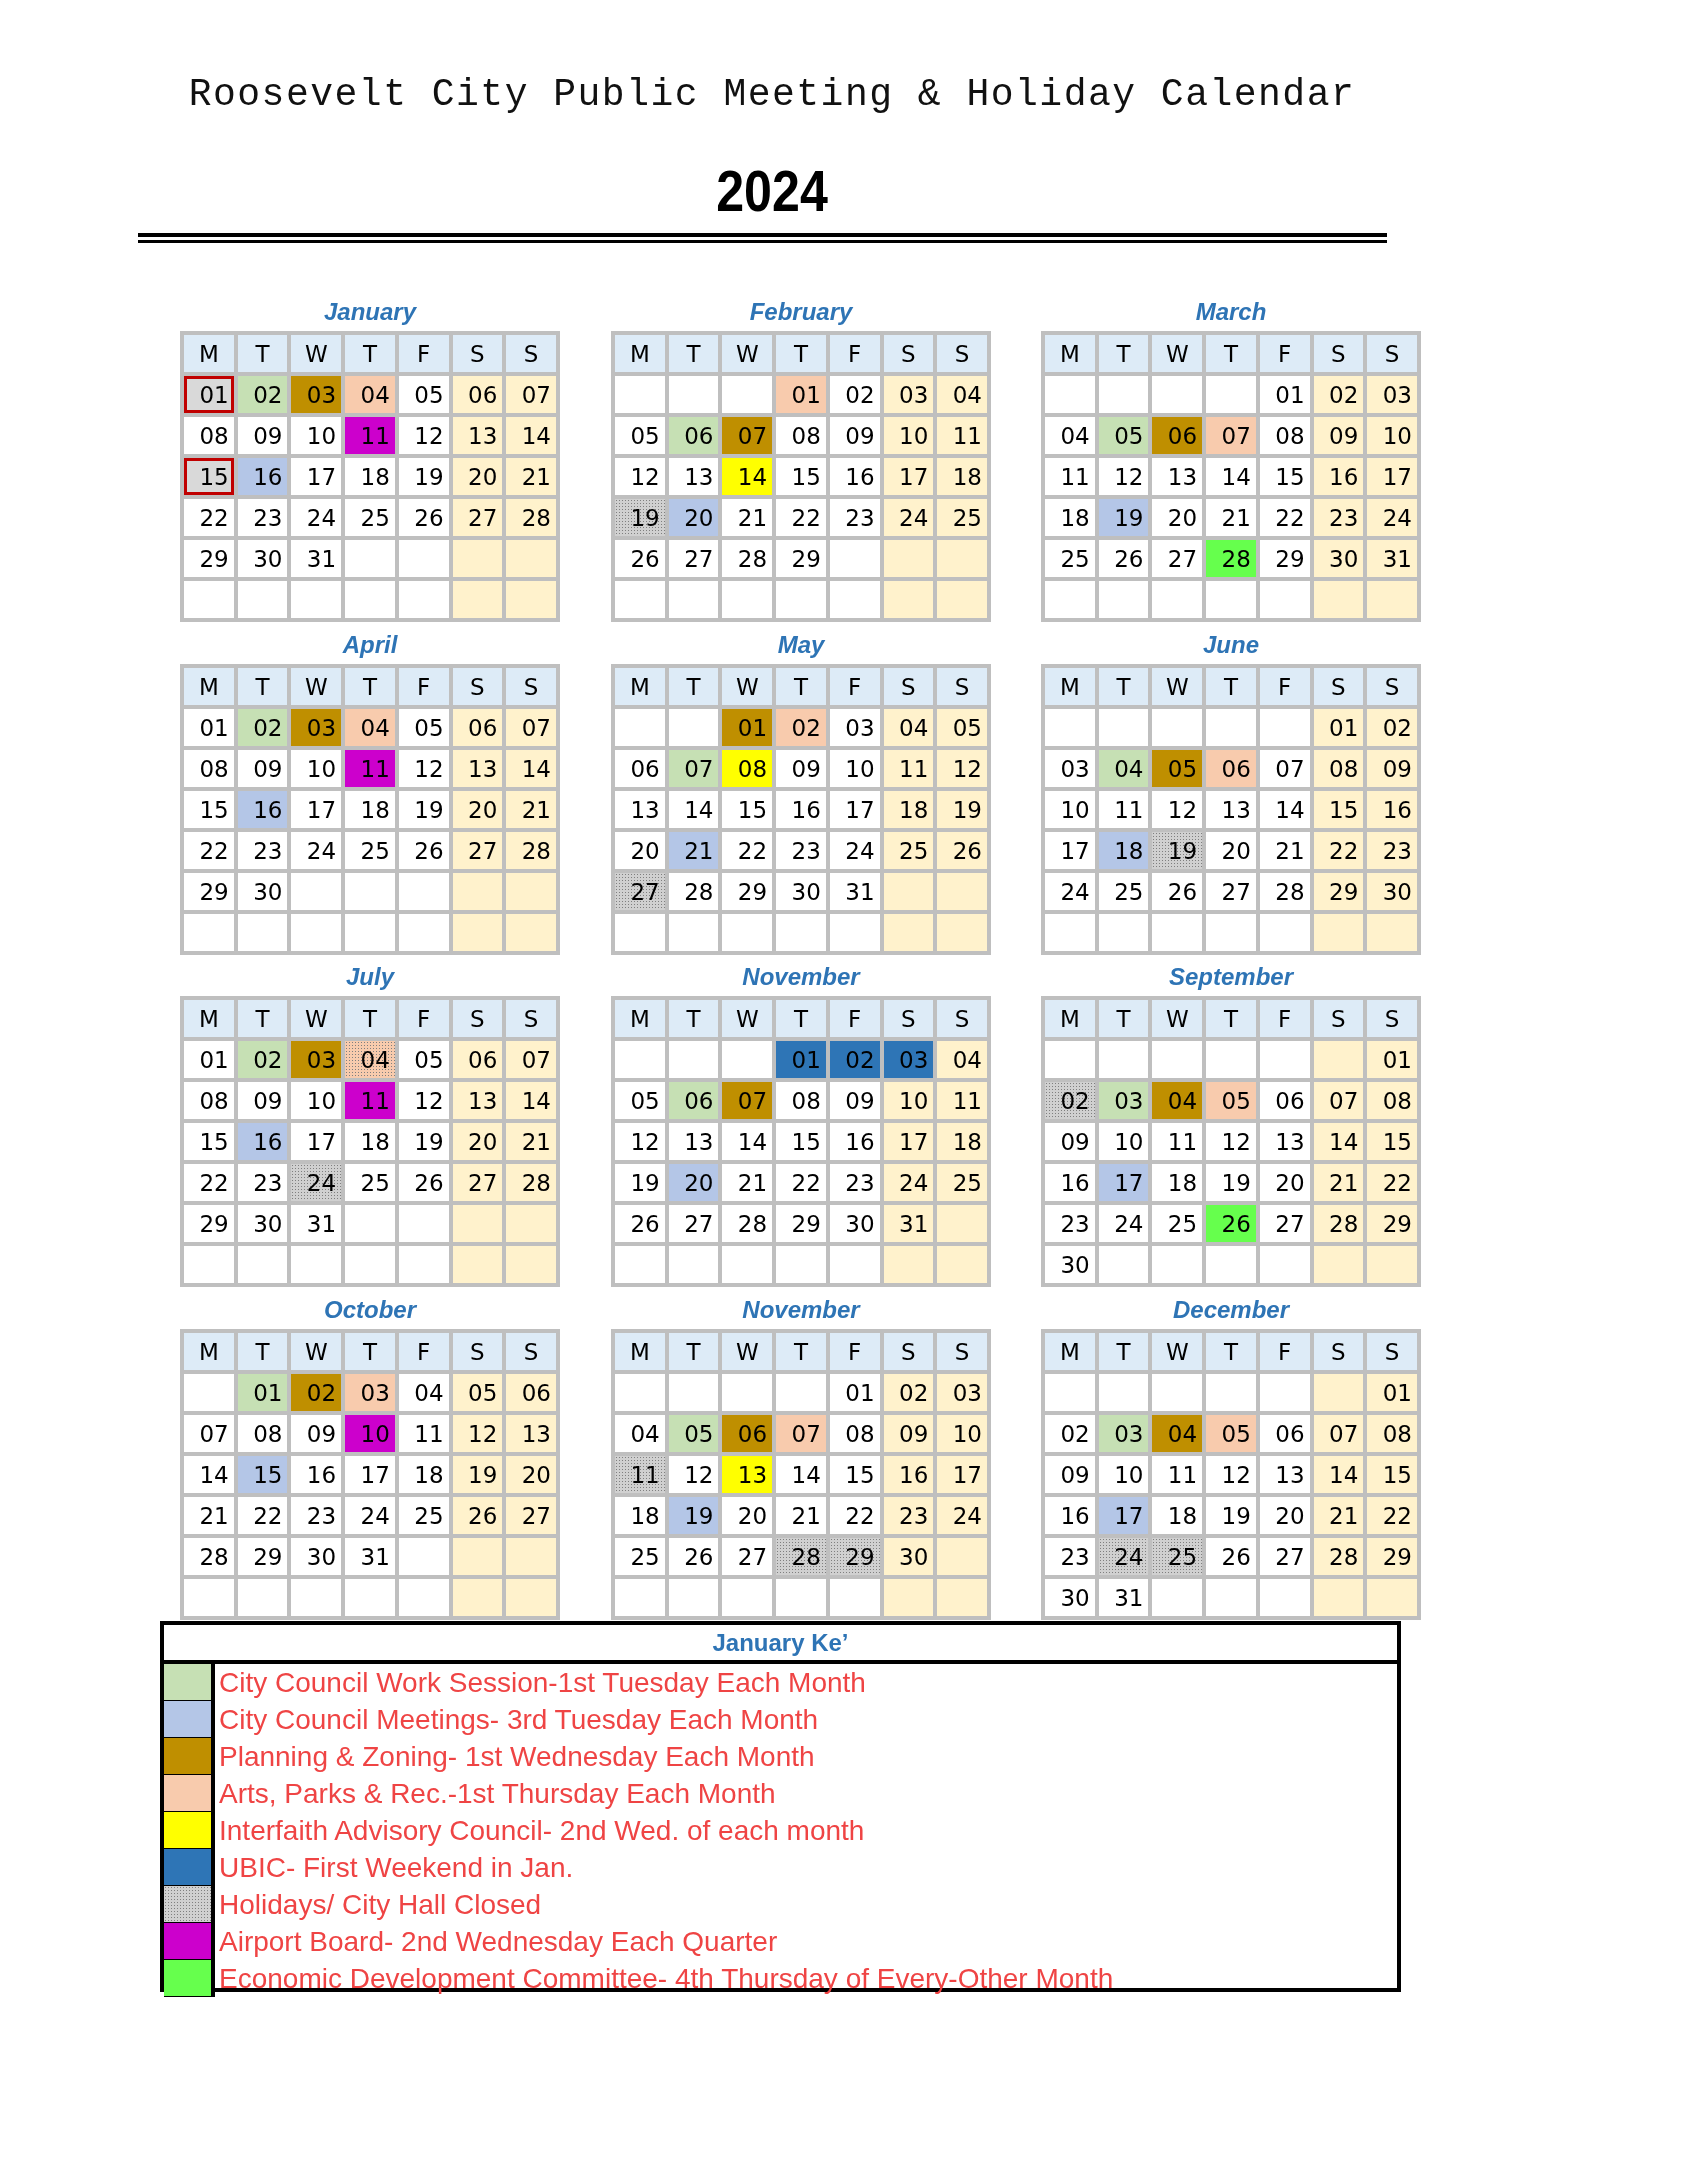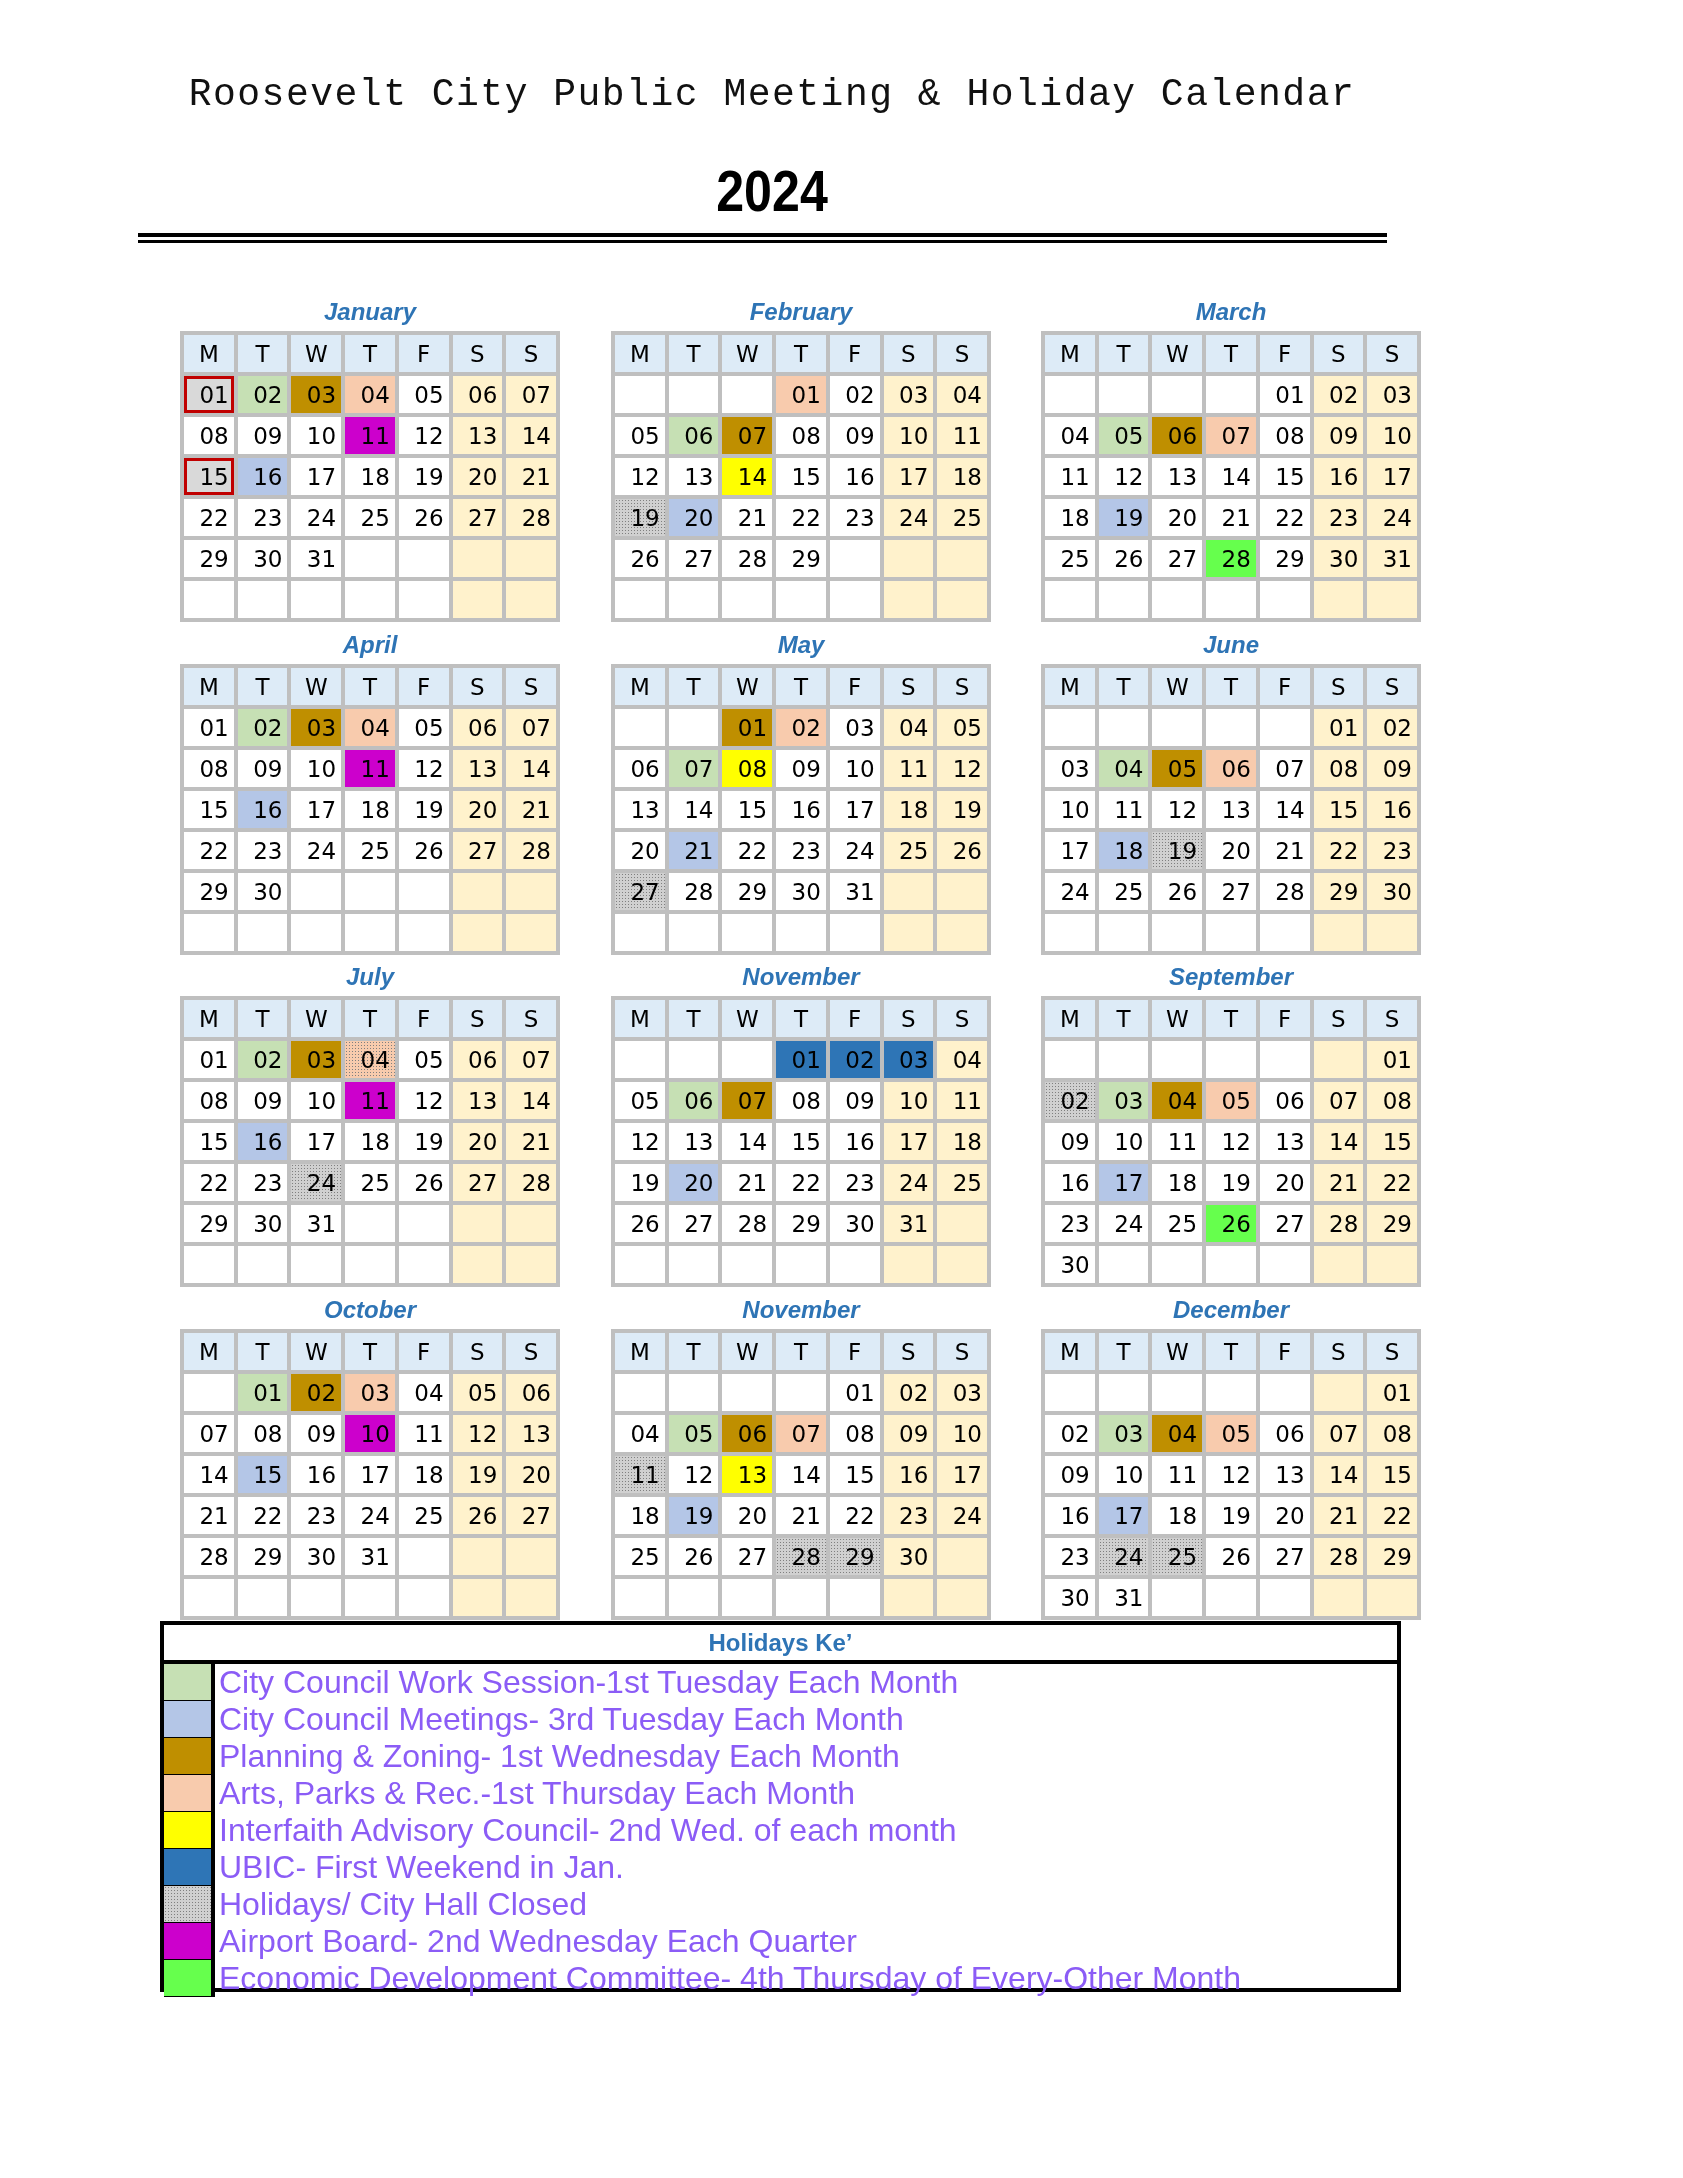--- a/index.html
+++ b/index.html
@@ -67,22 +67,22 @@
   .legend-title {
     height: 35px; line-height: 35px; border-bottom: 4px solid #000; box-sizing: content-box;
     text-align: center; font-family: "Liberation Sans", sans-serif; font-weight: bold;
     font-size: 24px; color: #2e74b5;
   }
   .legend-row { display: flex; height: 37px; align-items: stretch; }
   .legend-swatch {
     width: 51px; border-right: 4px solid #000; border-bottom: 1px solid #000; box-sizing: border-box; position: relative;
   }
   .legend-label {
-    padding-left: 4px; font-family: "Liberation Sans", sans-serif; font-size: 32px; line-height: 37px;
-    white-space: nowrap; color: #8b5cf6;
+    padding-left: 4px; font-family: "Liberation Sans", sans-serif; font-size: 28px; line-height: 37px;
+    white-space: nowrap; color: #ef4444;
   }
   .sw-holiday {
     background-color: #d0d0d0;
     background-image: radial-gradient(#7f7f7f 0.8px, transparent 0.9px);
     background-size: 3px 3px;
   }
 </style>
 </head>
 <body>
 
@@ -1467,21 +1467,21 @@
         <div class="cell"></div>
         <div class="cell"></div>
         <div class="cell"></div>
         <div class="cell wkend"></div>
         <div class="cell wkend"></div>
       </div>
     </div>
   </div>
 
 <div class="legend">
-  <div class="legend-title">Holidays Keʼ</div>
+  <div class="legend-title">January Keʼ</div>
   <div id="legend-rows">
       <div class="legend-row">
         <div class="legend-swatch" style="background: rgb(198, 224, 180);"></div>
         <div class="legend-label">City Council Work Session-1st Tuesday Each Month</div>
       </div>
       <div class="legend-row">
         <div class="legend-swatch" style="background: rgb(180, 198, 231);"></div>
         <div class="legend-label">City Council Meetings- 3rd Tuesday Each Month</div>
       </div>
       <div class="legend-row">

